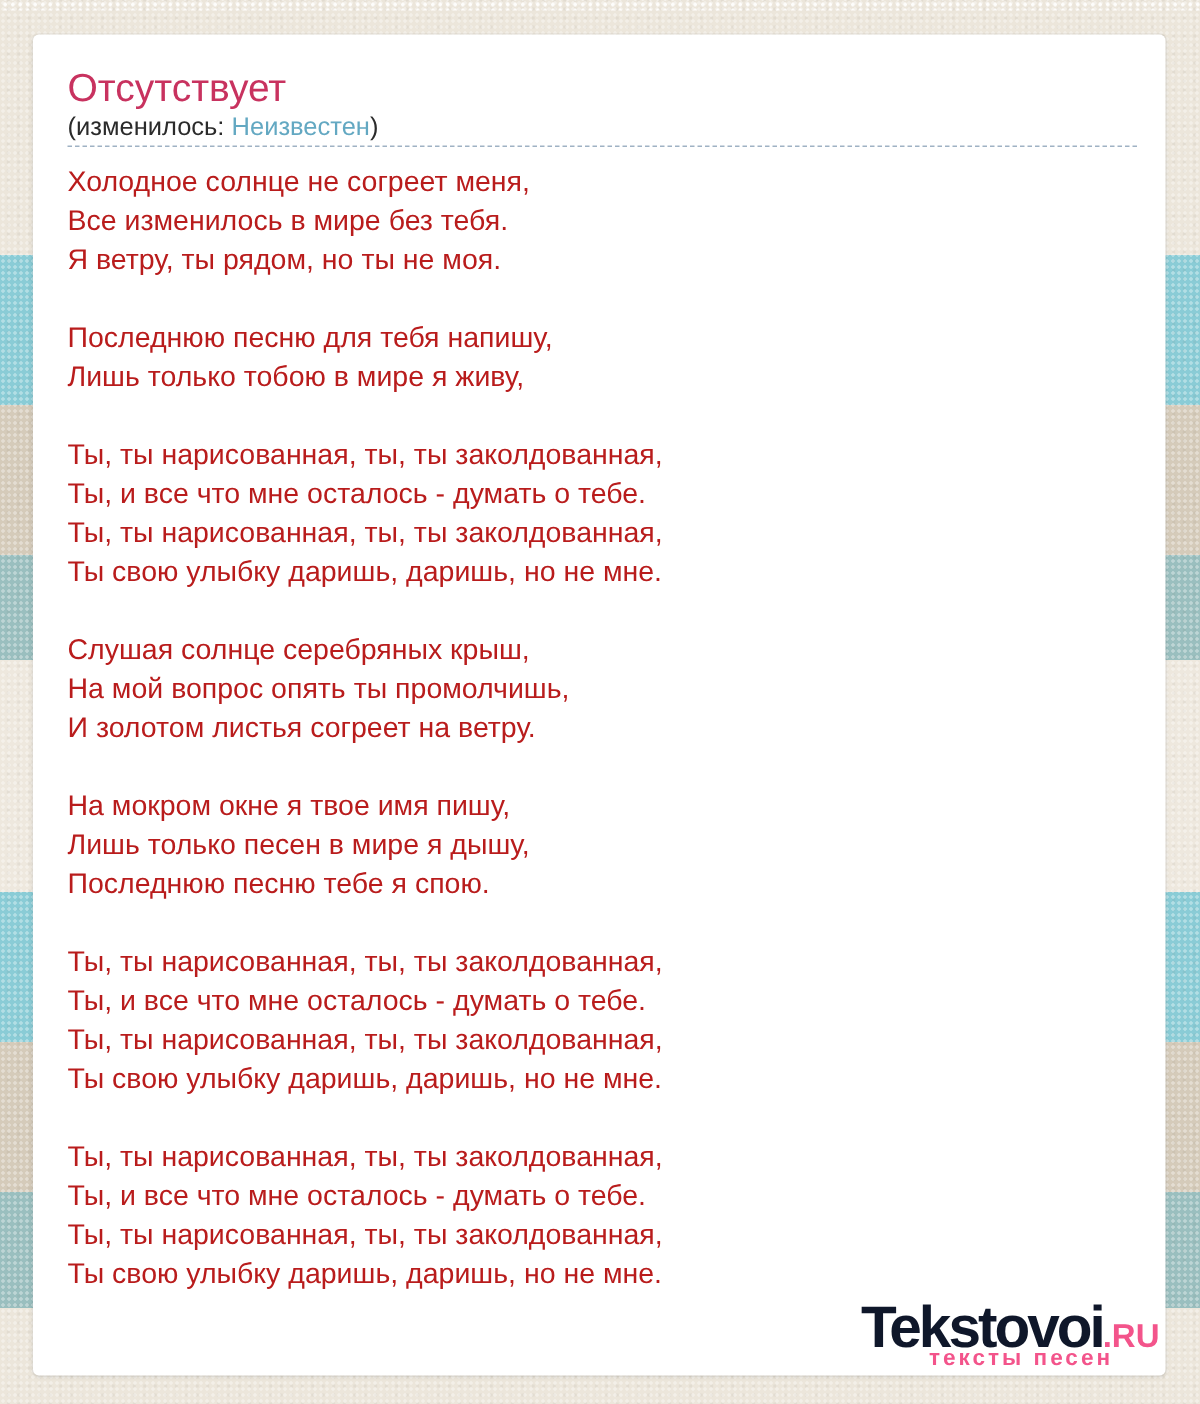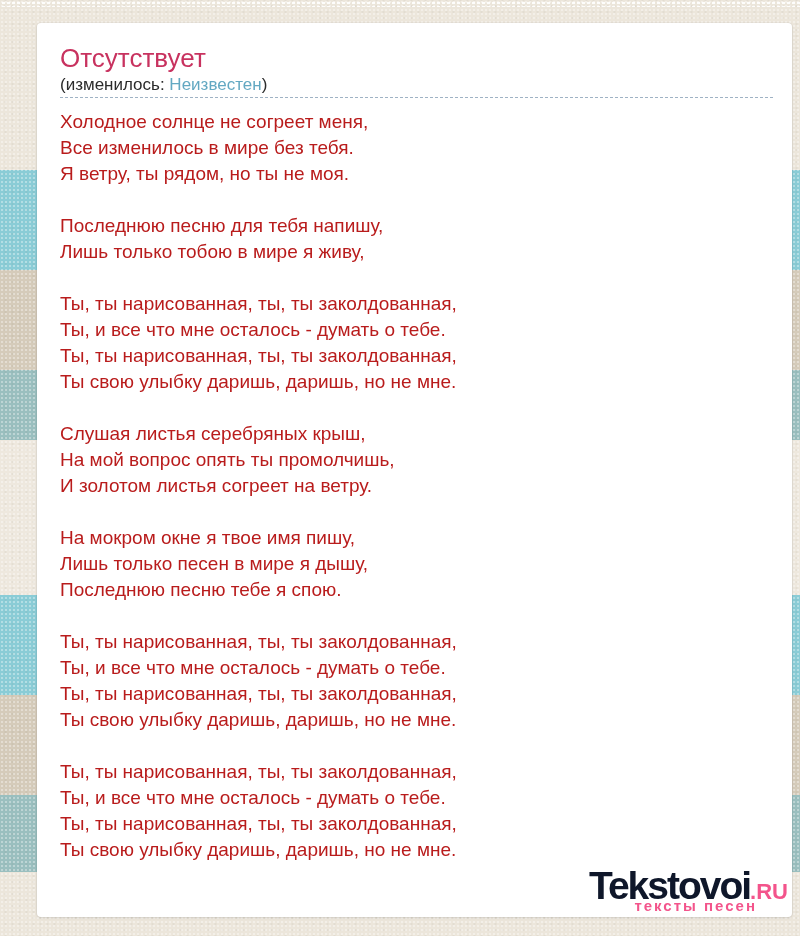--- a/index.html
+++ b/index.html
@@ -47,21 +47,20 @@
   .card {
     position: absolute;
     left: 22px; top: 23px;
     width: 755px; height: 894px;
     box-sizing: border-box;
     background: #ffffff;
     border-radius: 4px;
     box-shadow: 0 0 0 1px rgba(0,0,0,0.03), 0 1px 3px rgba(0,0,0,0.10);
     padding: 20px 19px 0 23px;
     z-index: 3;
-    margin-left: 15px;
   }
 
   .song-title {
     margin: 0 0 4px 0;
     font-size: 26px;
     line-height: 30px;
     font-weight: 400;
     color: #c8325f;
   }
 
@@ -137,21 +136,21 @@
         <span class="lyric-line">Последнюю песню для тебя напишу,</span>
         <span class="lyric-line">Лишь только тобою в мире я живу,</span>
       </p>
       <p class="stanza">
         <span class="lyric-line">Ты, ты нарисованная, ты, ты заколдованная,</span>
         <span class="lyric-line">Ты, и все что мне осталось - думать о тебе.</span>
         <span class="lyric-line">Ты, ты нарисованная, ты, ты заколдованная,</span>
         <span class="lyric-line">Ты свою улыбку даришь, даришь, но не мне.</span>
       </p>
       <p class="stanza">
-        <span class="lyric-line">Слушая листья серебряных крыш,</span>
+        <span class="lyric-line">Слушая солнце серебряных крыш,</span>
         <span class="lyric-line">На мой вопрос опять ты промолчишь,</span>
         <span class="lyric-line">И золотом листья согреет на ветру.</span>
       </p>
       <p class="stanza">
         <span class="lyric-line">На мокром окне я твое имя пишу,</span>
         <span class="lyric-line">Лишь только песен в мире я дышу,</span>
         <span class="lyric-line">Последнюю песню тебе я спою.</span>
       </p>
       <p class="stanza">
         <span class="lyric-line">Ты, ты нарисованная, ты, ты заколдованная,</span>

